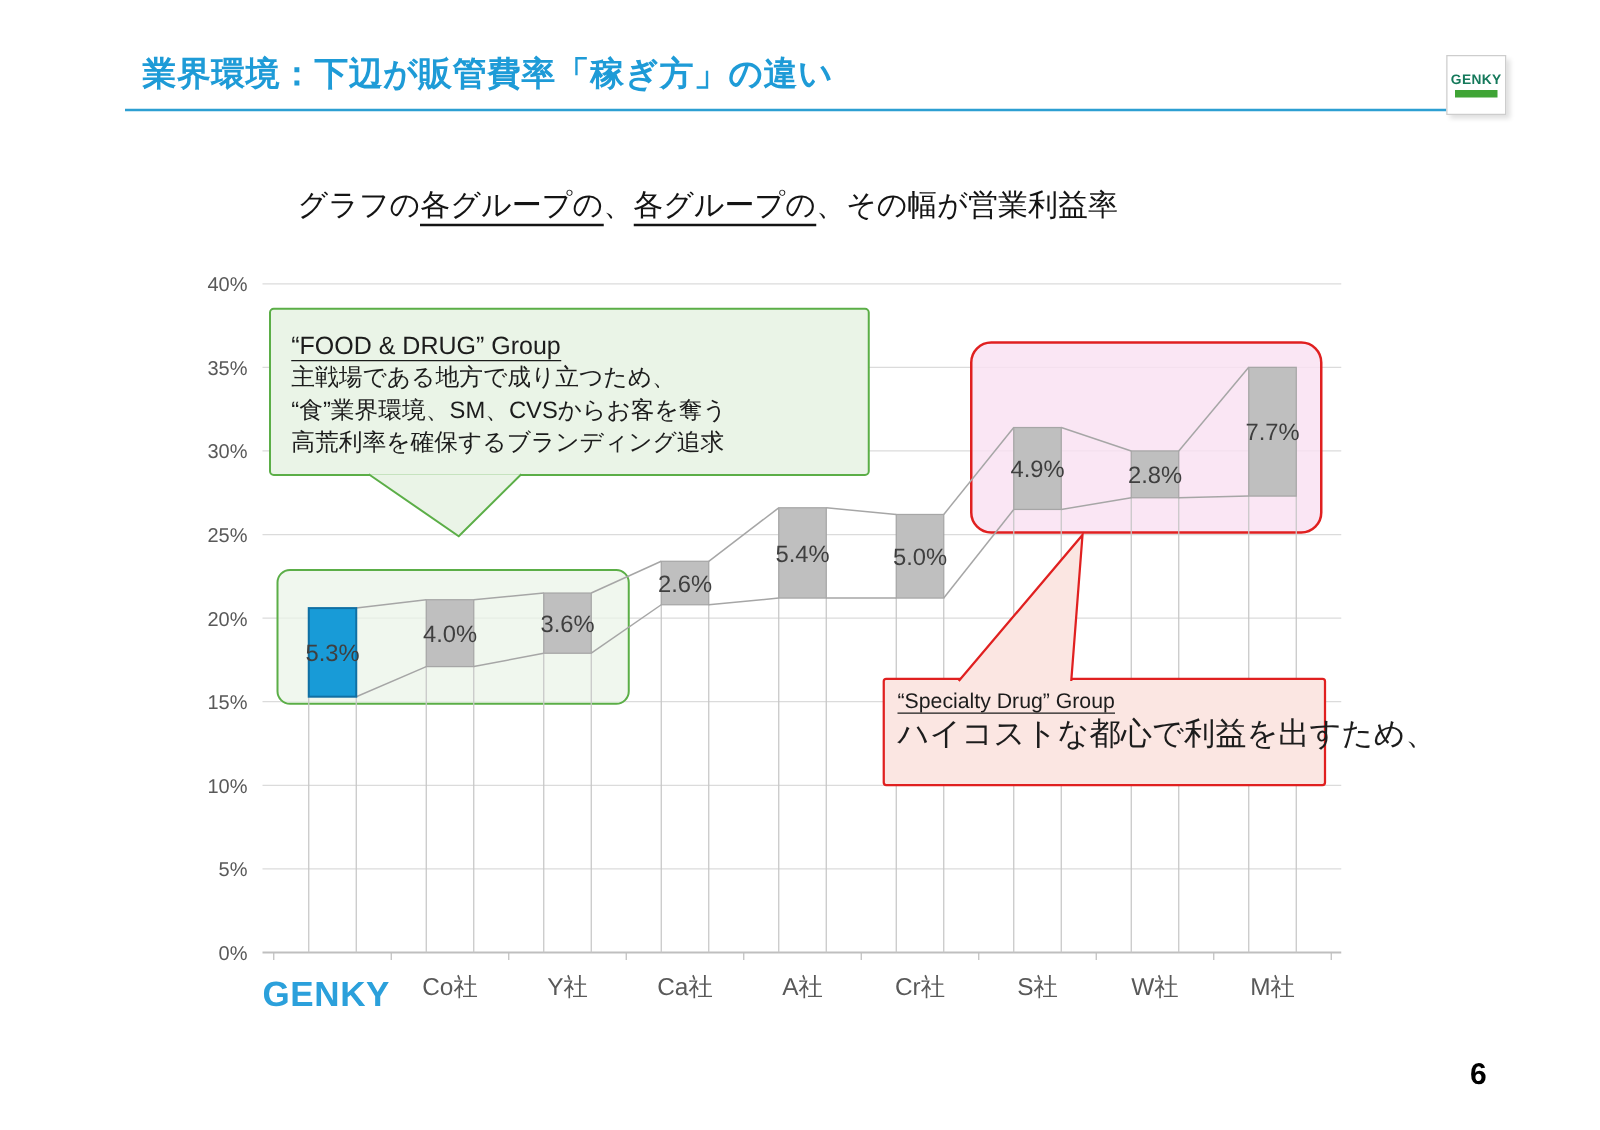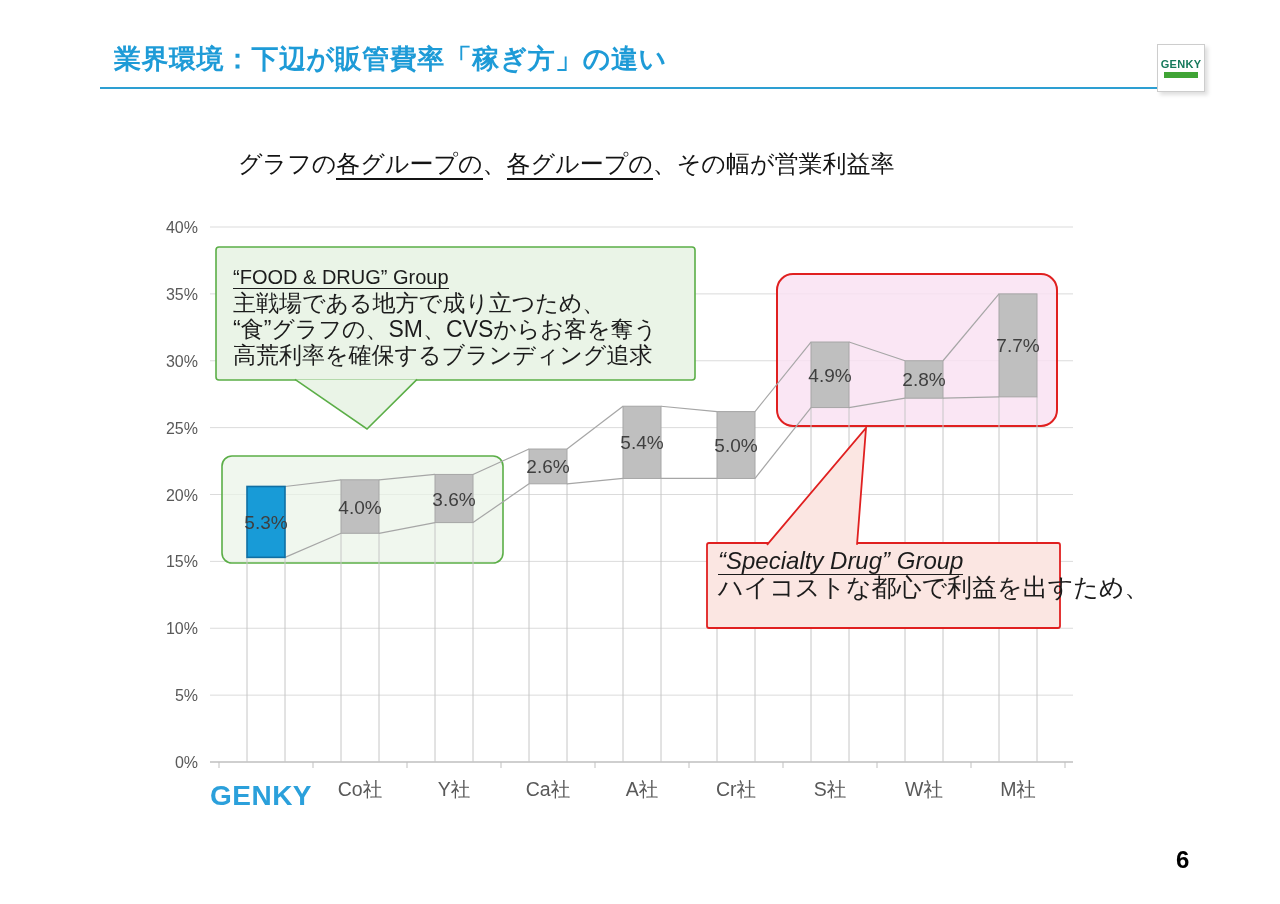--- a/index.html
+++ b/index.html
@@ -11,23 +11,23 @@
   .corner-logo-text{font-size:11px;font-weight:bold;color:#15795B;letter-spacing:0.3px;line-height:12px;}
   .corner-logo-bar{display:block;width:34px;height:6px;background:#3FA435;margin-top:2px;}
   .subtitle{position:absolute;left:238px;top:148px;font-size:24px;color:#141414;white-space:nowrap;}
   .subtitle .u{border-bottom:2px solid #141414;padding-bottom:1px;}
   #chart-svg{position:absolute;left:0;top:0;}
   #chart-svg text{font-family:"Liberation Sans","DejaVu Sans",sans-serif;}
   .anno{position:absolute;color:#1c1c1c;}
   .anno .u{border-bottom:1.5px solid #1c1c1c;padding-bottom:0px;}
   .anno-green{left:216px;top:247px;width:479px;padding:5px 17px;box-sizing:border-box;margin-top:12px;}
   .anno-green .anno-title{font-size:20px;line-height:26px;}
-  .anno-green .anno-line{font-size:23px;line-height:26px;white-space:nowrap;}
+  .anno-green .anno-line{font-size:19px;line-height:26px;white-space:nowrap;}
   .anno-red{left:707px;top:543px;width:353px;padding:4px 11px;box-sizing:border-box;}
-  .anno-red .anno-title{font-size:24px;line-height:27px;font-style:italic;}
+  .anno-red .anno-title{font-size:17px;line-height:27px;}
   .anno-red .anno-line{font-size:25px;line-height:26.5px;white-space:nowrap;}
   .page-number{position:absolute;left:1176px;top:846px;font-size:24px;font-weight:600;color:#000;}
 </style>
 </head>
 <body>
 
 <div class="slide">
 
   <div class="title">業界環境：下辺が販管費率「稼ぎ方」の違い</div>
   <div class="title-rule"></div>
@@ -133,21 +133,21 @@
       <text x="642" y="796" text-anchor="middle" font-size="19.5" fill="#595959">A社</text>
       <text x="736" y="796" text-anchor="middle" font-size="19.5" fill="#595959">Cr社</text>
       <text x="830" y="796" text-anchor="middle" font-size="19.5" fill="#595959">S社</text>
       <text x="924" y="796" text-anchor="middle" font-size="19.5" fill="#595959">W社</text>
       <text x="1018" y="796" text-anchor="middle" font-size="19.5" fill="#595959">M社</text>
     </svg>
 
   <div class="anno anno-green">
     <div class="anno-title"><span class="u">“FOOD &amp; DRUG” Group</span></div>
     <div class="anno-line">主戦場である地方で成り立つため、</div>
-    <div class="anno-line">“食”グラフの、SM、CVSからお客を奪う</div>
+    <div class="anno-line">“食”業界環境、SM、CVSからお客を奪う</div>
     <div class="anno-line">高荒利率を確保するブランディング追求</div>
   </div>
 
   <div class="anno anno-red">
     <div class="anno-title"><span class="u">“Specialty Drug” Group</span></div>
     <div class="anno-line">ハイコストな都心で利益を出すため、</div>
   </div>
 
   <div class="page-number">6</div>
 

